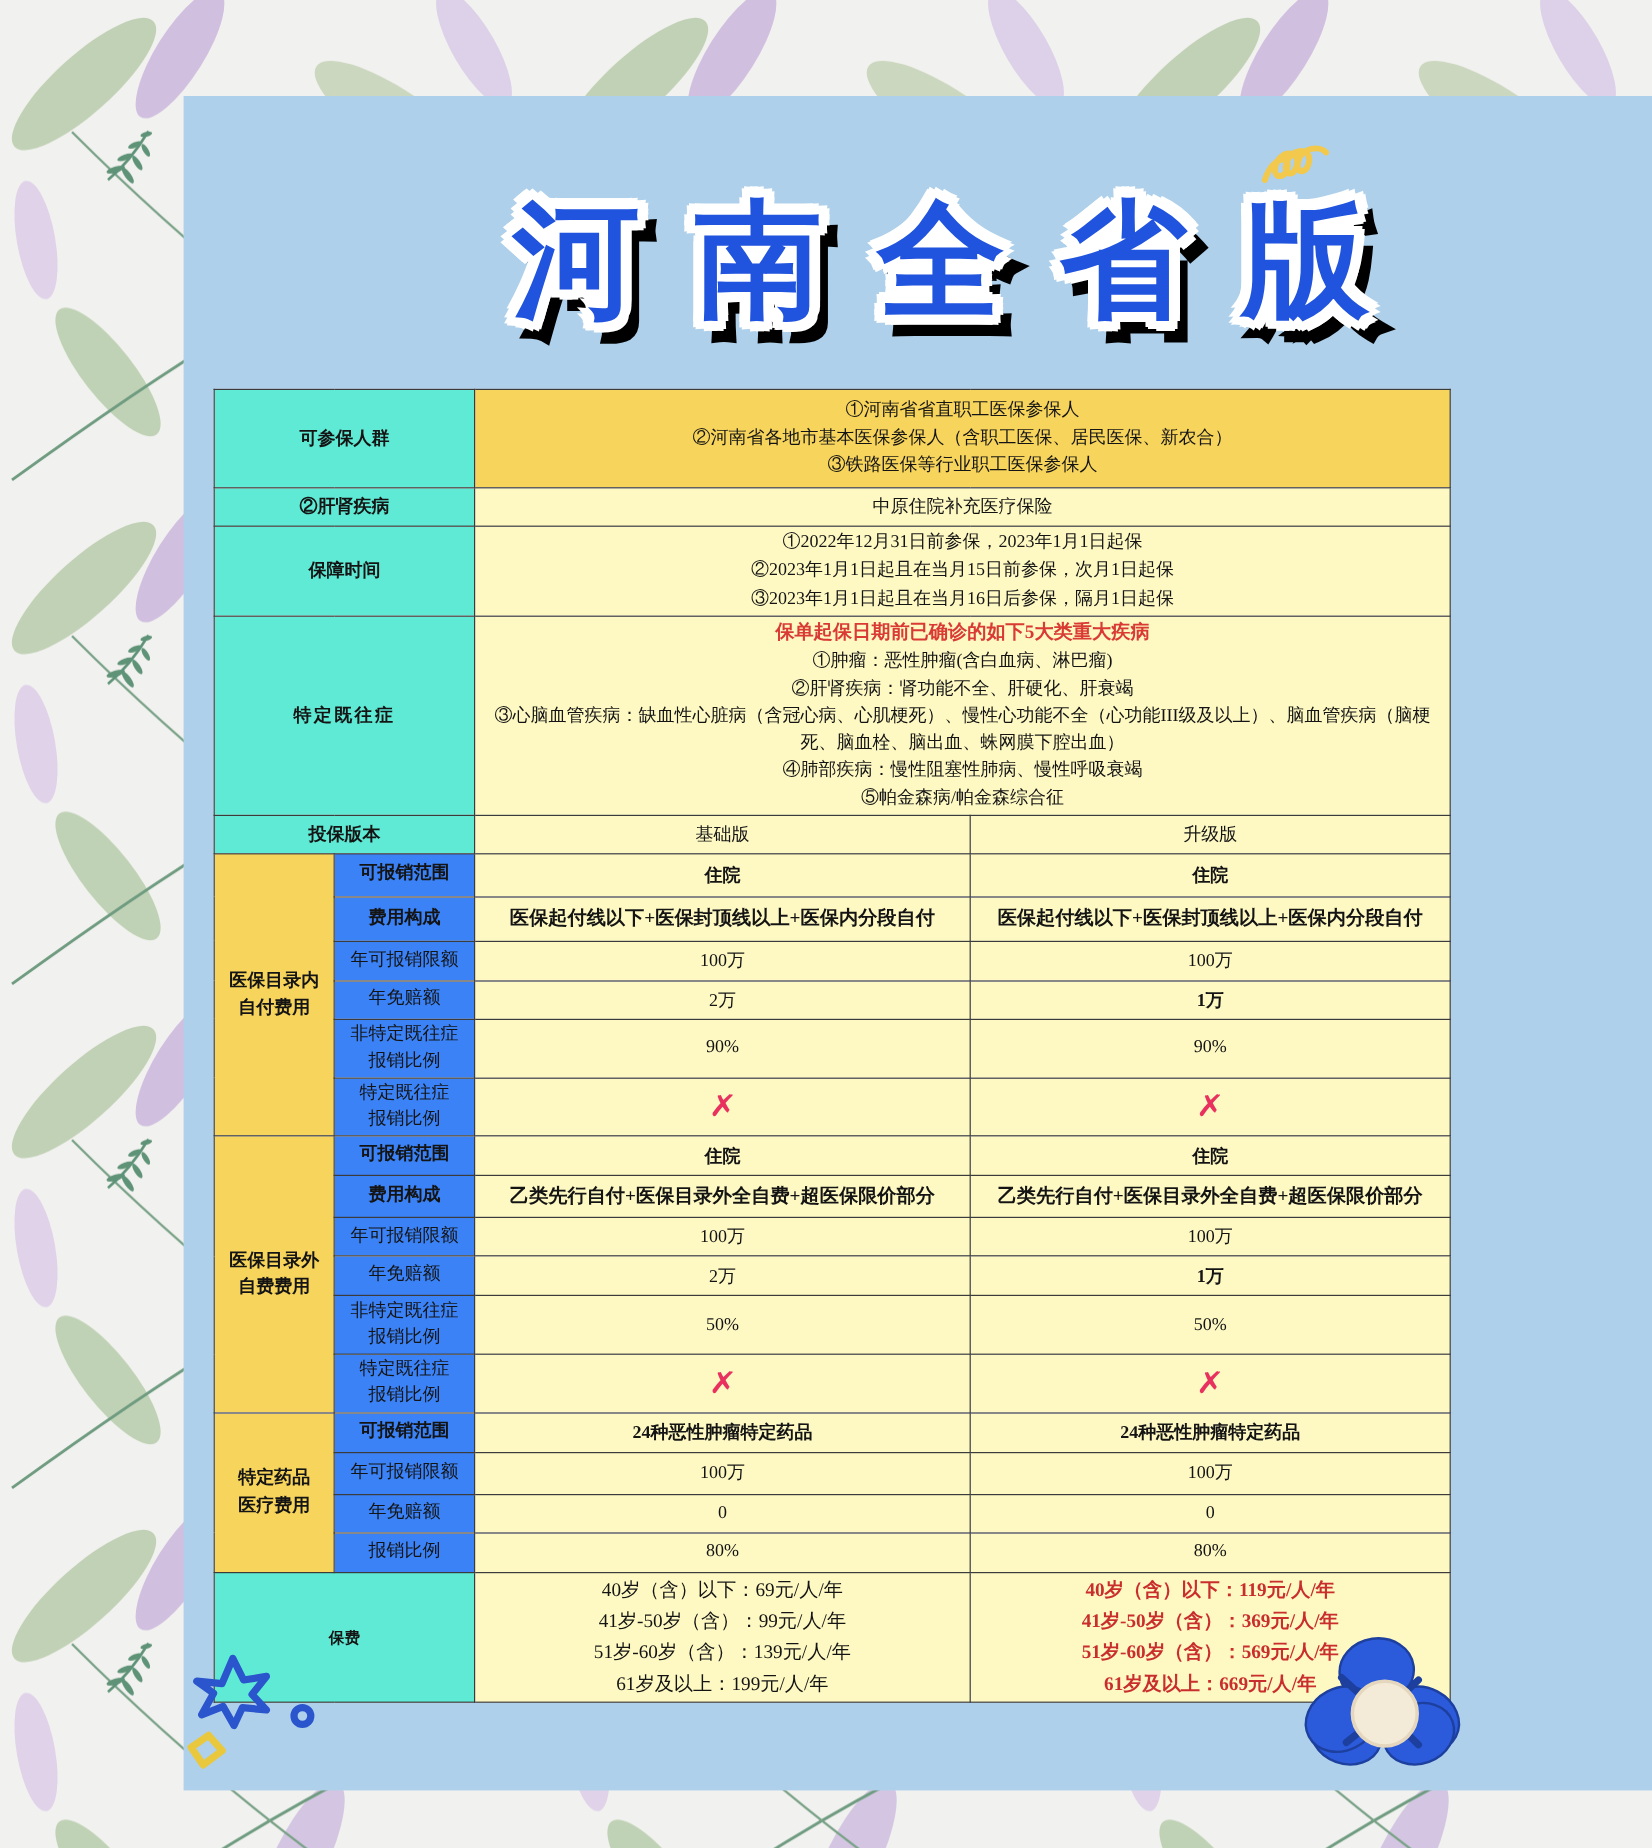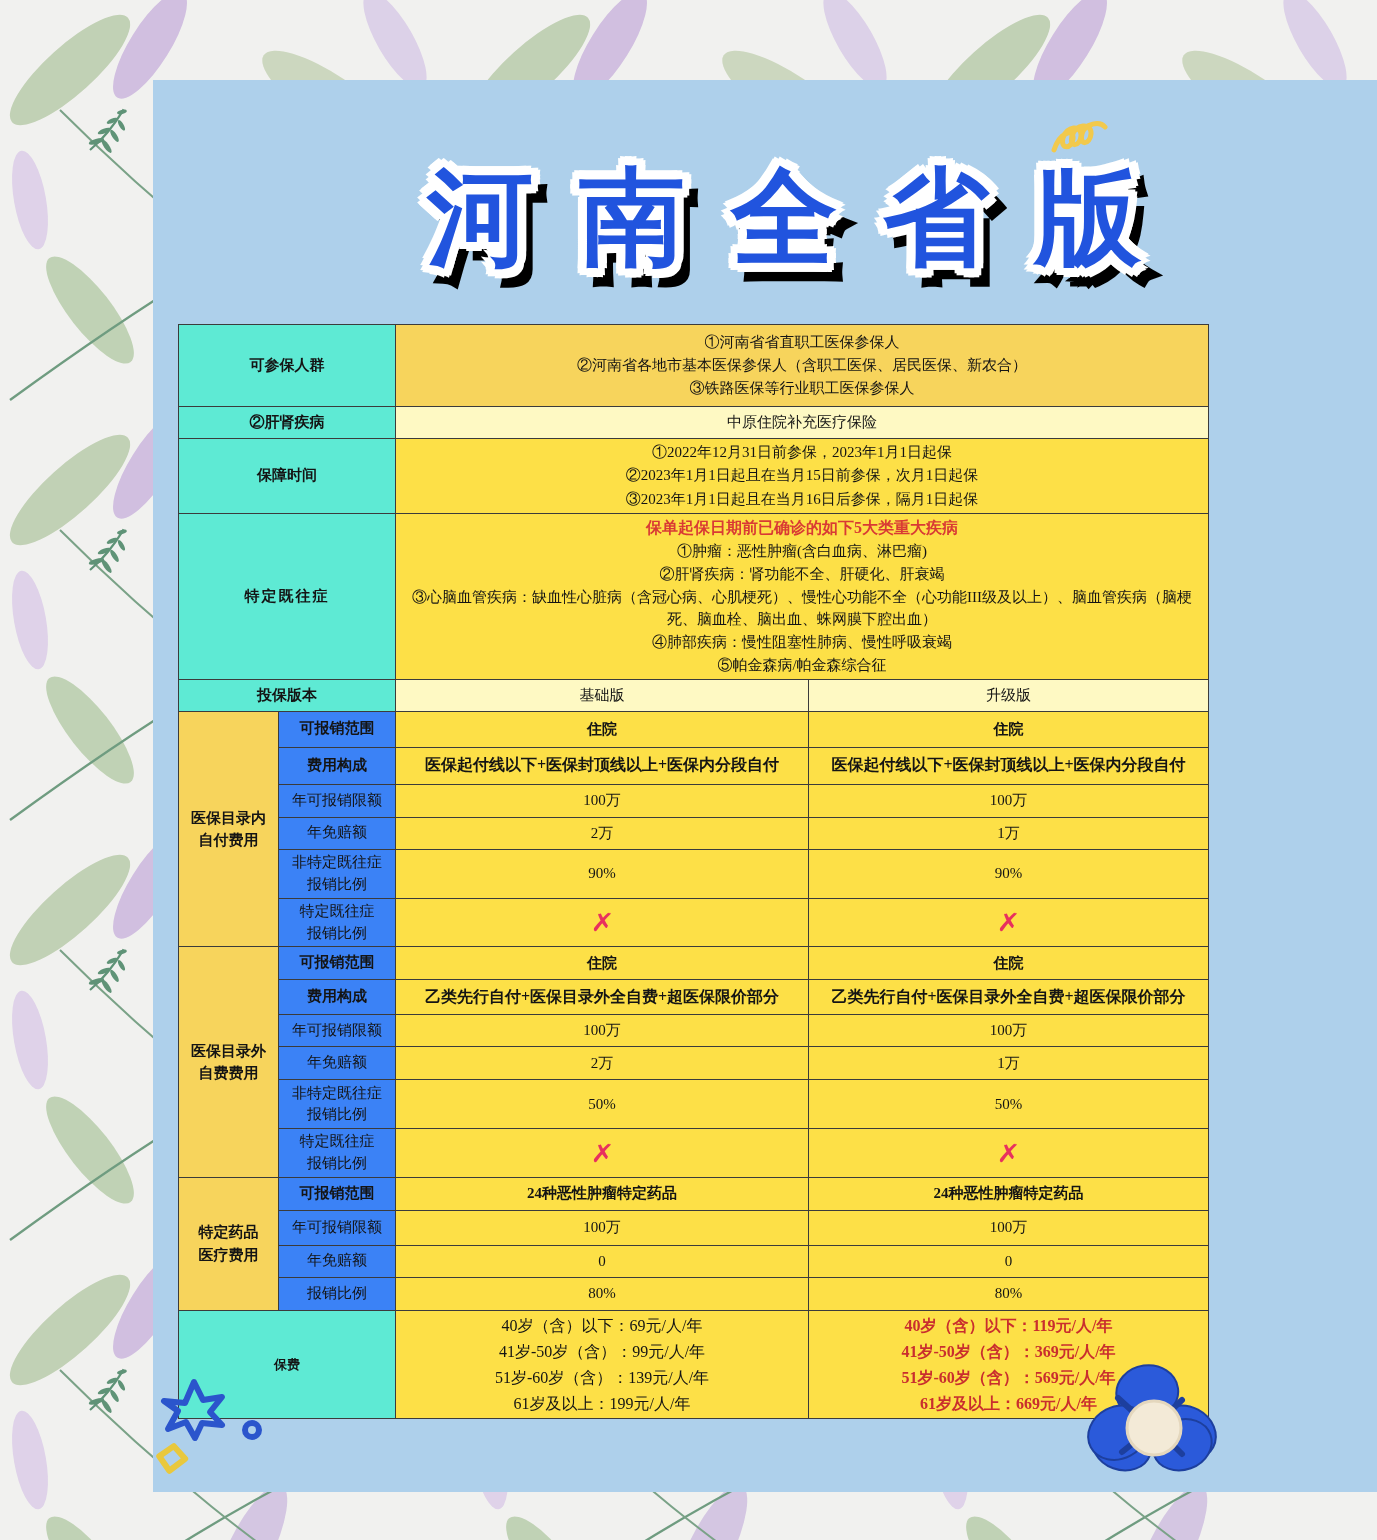--- a/index.html
+++ b/index.html
@@ -44,26 +44,26 @@
     padding:2px 6px;
     text-align:center;vertical-align:middle;
     font-size:15px;color:#141414;
     overflow:hidden;
   }
   .hdr{background:#5eead4;font-weight:bold;font-size:20px;}
   .hdr-big{font-size:24px;letter-spacing:2px;}
   .sec{background:#f7d45c;font-weight:bold;font-size:17px;line-height:1.5;}
   .sub{background:#3b82f6;font-size:15px;line-height:1.45;}
   .blue{background:#fef9c3;}
-  .white{background:#fde047;}
+  .white{background:#fef9c3;}
   .ylw{background:#f7d45c;}
   .red-label{color:#d93a34;font-weight:bold;font-size:16px;}
   .navy{color:#1d3356;}
   .b{font-weight:bold;margin-top:36px;}
-  .red-val{color:#c92e2e;font-weight:normal;}
+  .red-val{color:#c92e2e;font-weight:bold;}
   .cross{
     color:#e8315e;font-weight:900;font-size:25px;line-height:1;
     font-family:"Liberation Sans","DejaVu Sans",sans-serif;
     display:inline-block;transform:scaleX(1.15);
   }
   .lines div{line-height:1.55;}
   .left-cell{text-align:left;padding:6px 12px;}
   .left-cell div{line-height:1.52;}
   .premium-lines div{line-height:1.62;font-size:16px;}
   .premium-red div{color:#c92e2e;font-weight:bold;}

